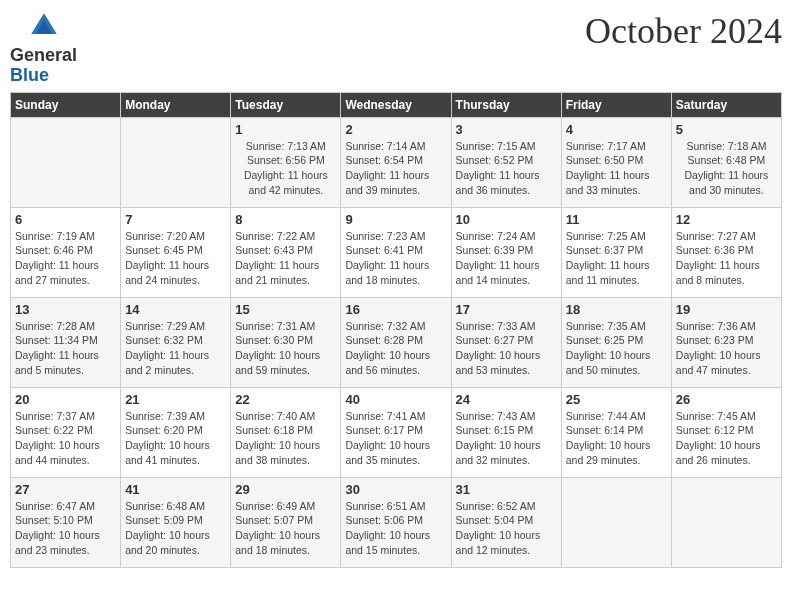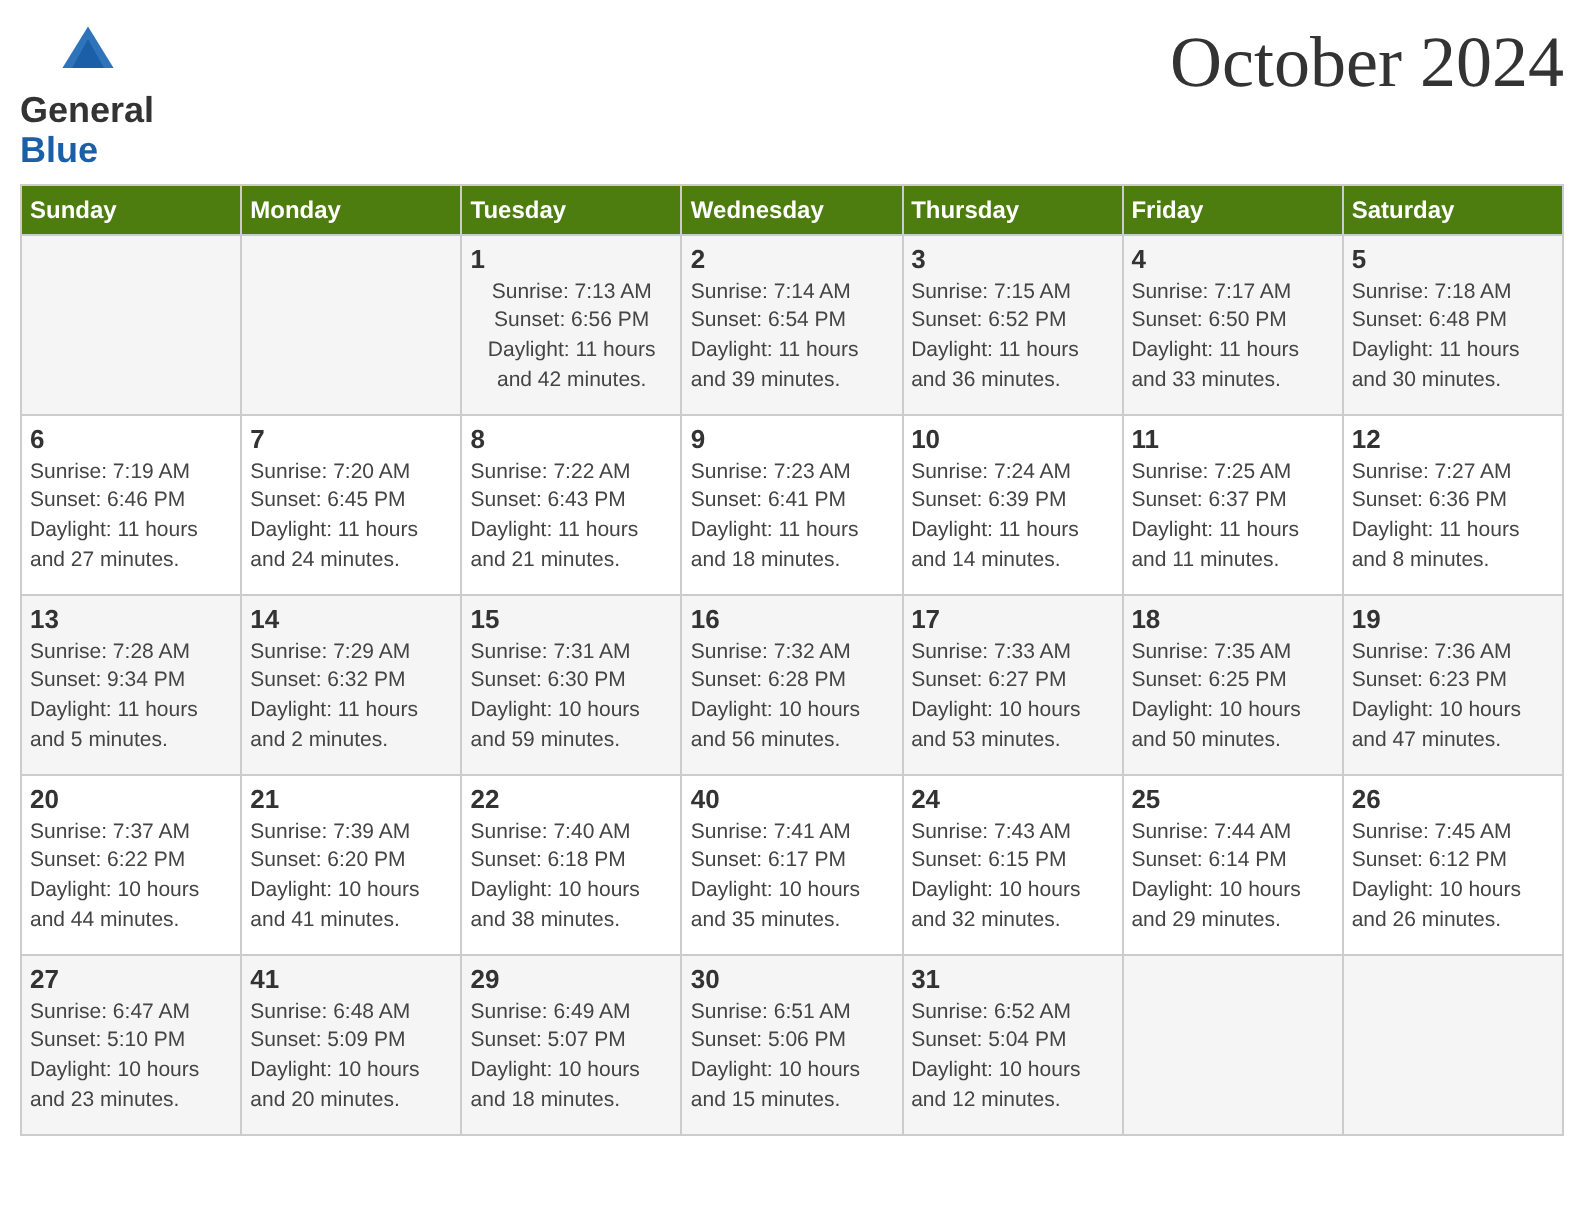--- a/index.html
+++ b/index.html
@@ -45,21 +45,21 @@
     .subtitle {
       font-size: 14px;
       color: #555;
     }
     table {
       width: 100%;
       border-collapse: collapse;
       font-size: 11px;
     }
     thead tr th {
-      background-color: #4d7c0f;
+      background-color: #404040;
       color: #fff;
       padding: 5px 4px;
       text-align: left;
       font-size: 12px;
       font-weight: bold;
       border: 1px solid #ccc;
     }
     tbody tr td {
       border: 1px solid #ccc;
       vertical-align: top;
@@ -143,21 +143,21 @@
 Daylight: 11 hours and 36 minutes.</div>
         </td>
         <td>
           <span class="day-num">4</span>
           <div class="day-info" style="white-space: pre-line;">Sunrise: 7:17 AM
 Sunset: 6:50 PM
 Daylight: 11 hours and 33 minutes.</div>
         </td>
         <td>
           <span class="day-num">5</span>
-          <div class="day-info" style="white-space: pre-line;">Sunrise: 7:18 AM
+          <div class="day-info" style="white-space: pre-line; text-align: center;">Sunrise: 7:18 AM
 Sunset: 6:48 PM
 Daylight: 11 hours and 30 minutes.</div>
         </td>
       </tr>
       <tr>
         <td>
           <span class="day-num">6</span>
           <div class="day-info" style="white-space: pre-line;">Sunrise: 7:19 AM
 Sunset: 6:46 PM
 Daylight: 11 hours and 27 minutes.</div>
@@ -196,21 +196,21 @@
           <span class="day-num">12</span>
           <div class="day-info" style="white-space: pre-line;">Sunrise: 7:27 AM
 Sunset: 6:36 PM
 Daylight: 11 hours and 8 minutes.</div>
         </td>
       </tr>
       <tr>
         <td>
           <span class="day-num">13</span>
           <div class="day-info" style="white-space: pre-line;">Sunrise: 7:28 AM
-Sunset: 9:34 PM
+Sunset: 11:34 PM
 Daylight: 11 hours and 5 minutes.</div>
         </td>
         <td>
           <span class="day-num">14</span>
           <div class="day-info" style="white-space: pre-line;">Sunrise: 7:29 AM
 Sunset: 6:32 PM
 Daylight: 11 hours and 2 minutes.</div>
         </td>
         <td>
           <span class="day-num">15</span>

